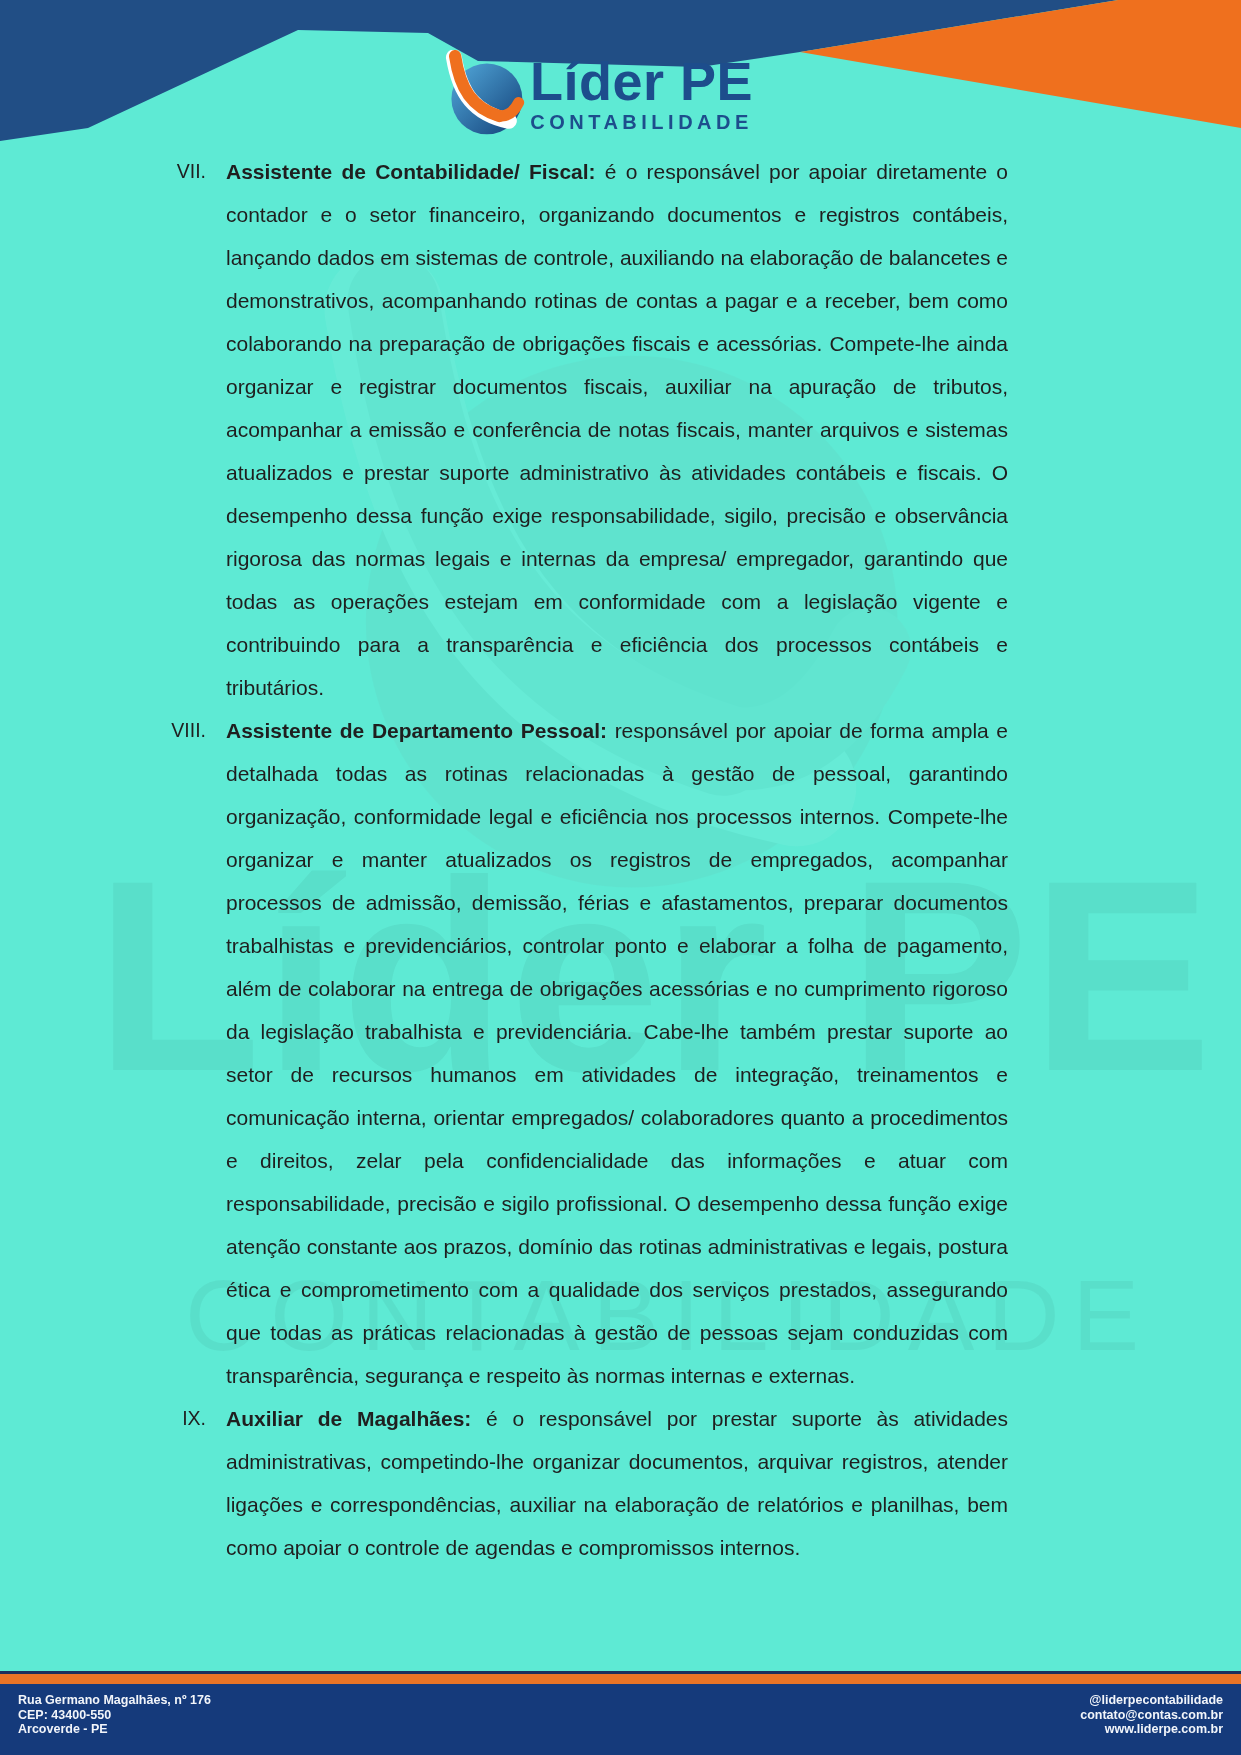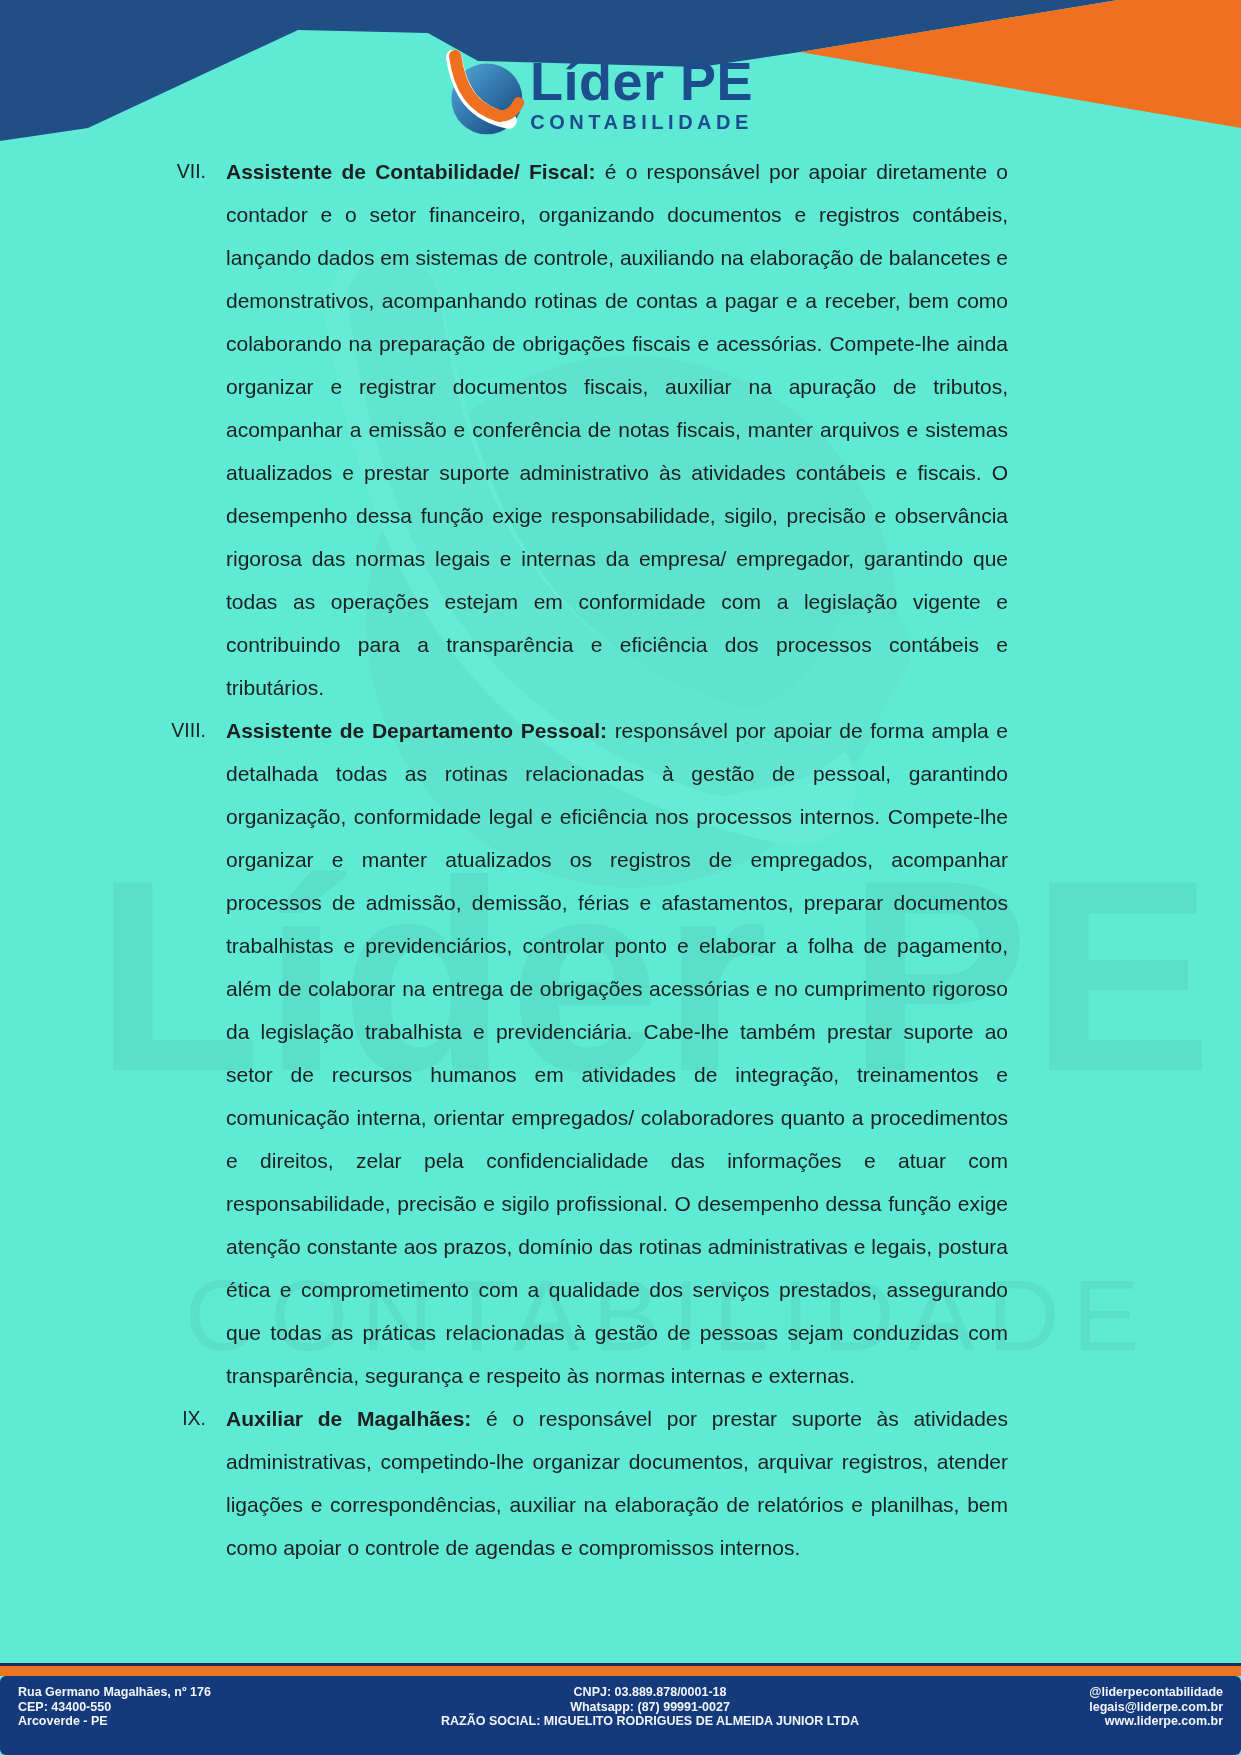--- a/index.html
+++ b/index.html
@@ -36,24 +36,23 @@
   .para {
     margin:0 0 0 20px; font-size:21px; line-height:43px; color:#1f1f1f;
     text-align:justify;
   }
   .para strong { font-weight:bold; }
   
   .footer { position:absolute; left:0; right:0; bottom:0; z-index:3; }
   .strip-navy   { height:3px;  background:#1c2f5c; }
   .strip-orange { height:10px; background:#e97426; }
   .footer-bar {
-    height:79px; background:#153a7b; box-sizing:border-box;
+    height:71px; background:#153a7b; box-sizing:border-box;
     display:flex; justify-content:space-between; align-items:flex-start;
     padding:9px 18px 15px 18px;
-    border-radius:6px;
   }
   .f-col { font-size:12.5px; font-weight:bold; color:#f2f5fa; line-height:14.5px; }
   .f-left   { text-align:left; }
   .f-center { text-align:center; flex:1 1 auto; }
   .f-right  { text-align:right; }
 </style>
 </head>
 <body>
 
 <div class="page">
@@ -114,26 +113,21 @@
 
   <footer class="footer">
     <div class="strip-navy"></div>
     <div class="strip-orange"></div>
     <div class="footer-bar">
       <div class="f-col f-left">
         <div>Rua Germano Magalhães, nº 176</div>
         <div>CEP: 43400-550</div>
         <div>Arcoverde - PE</div>
       </div>
-      <div class="f-col f-center">
-        <div>CNPJ: 03.889.878/0001-18</div>
-        <div>Whatsapp: (87) 99991-0027</div>
-        <div>RAZÃO SOCIAL: MIGUELITO RODRIGUES DE ALMEIDA JUNIOR LTDA</div>
-      </div>
       <div class="f-col f-right">
         <div>@liderpecontabilidade</div>
-        <div>legais@liderpe.com.br</div>
+        <div>contato@contas.com.br</div>
         <div>www.liderpe.com.br</div>
       </div>
     </div>
   </footer>
 
 </div>
 
 </body></html>

